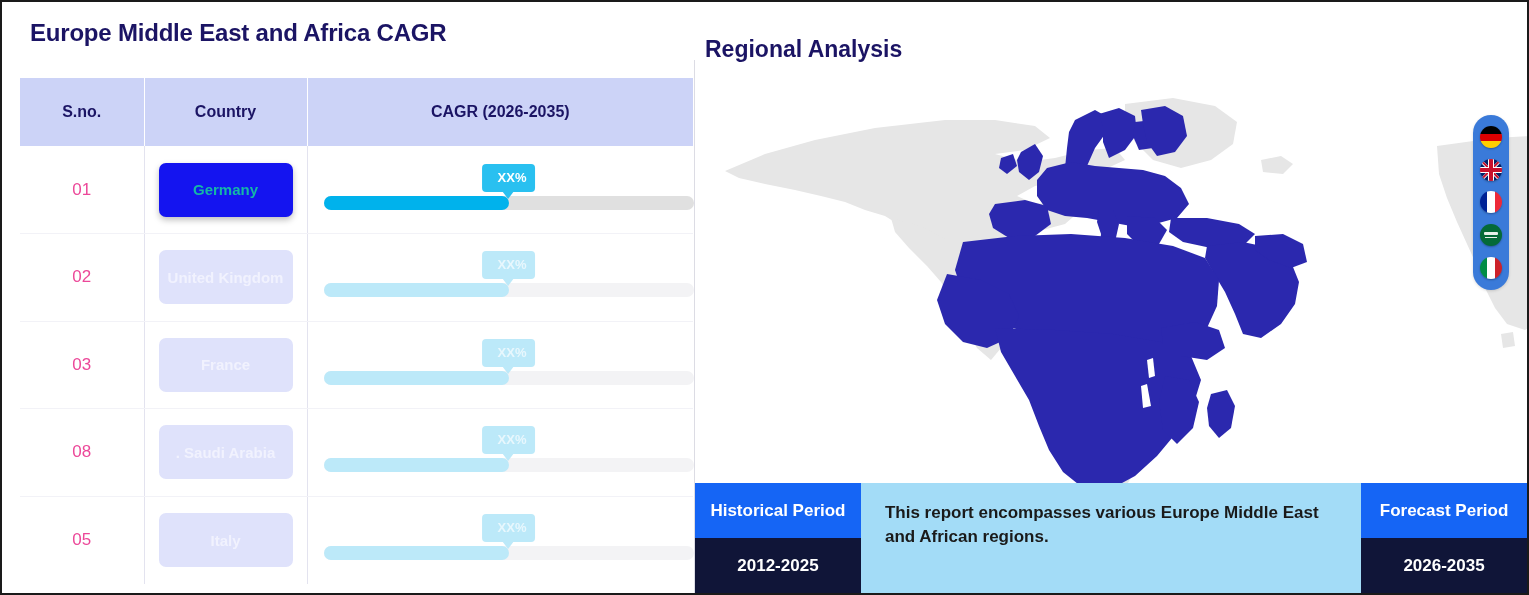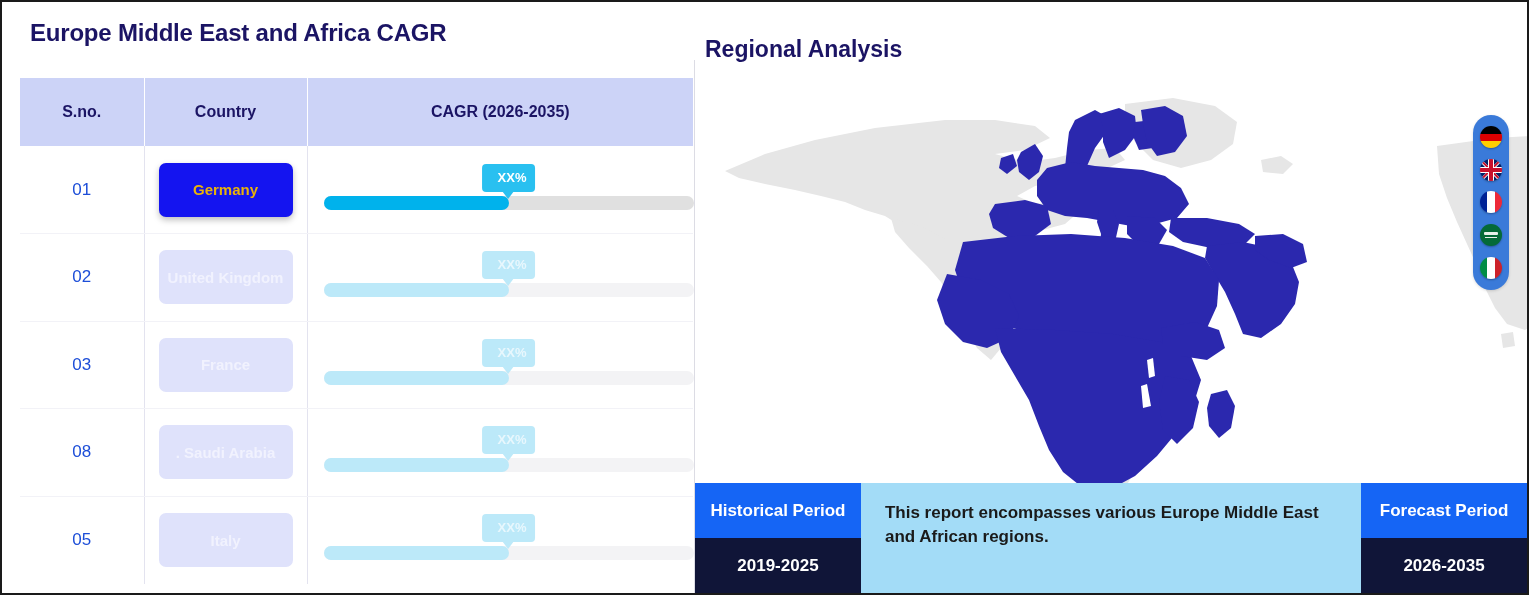--- a/index.html
+++ b/index.html
@@ -61,33 +61,33 @@
     border-bottom: 1px solid #f2f2f7;
     vertical-align: middle;
     background: #ffffff;
   }
   #cagr-table tbody td:last-child { border-right: none; }
   #cagr-table tbody tr:last-child td { border-bottom: none; }
 
   .sno-cell {
     text-align: center;
     font-size: 17px;
-    color: #1d4ed8;
+    color: #ec4899;
     font-weight: 500;
   }
 
   .country-cell { text-align: center; }
   .country-pill {
     display: inline-flex;
     align-items: center; justify-content: center;
     width: 134px; height: 54px;
     border-radius: 7px;
     font-size: 15px;
     font-weight: 600;
-    color: #eab308;
+    color: #14b8a6;
   }
   .country-pill.active {
     background: #1414f0;
     box-shadow: 0 3px 6px rgba(0,0,0,0.25);
   }
   .country-pill.muted {
     background: #dfe2fb;
     color: #f1f2fe;
   }
 
@@ -443,21 +443,21 @@
         <div class="fl-col" style="left:0;width:33.34%;background:#008c45;"></div>
         <div class="fl-col" style="left:33.34%;width:33.33%;background:#ffffff;"></div>
         <div class="fl-col" style="left:66.67%;width:33.33%;background:#cd212a;"></div>
       </div>
     </div>
   </div>
 
   <div id="bottom-bar">
     <div class="period-block">
       <div class="period-label">Historical Period</div>
-      <div class="period-years">2019-2025</div>
+      <div class="period-years">2012-2025</div>
     </div>
     <div id="report-note">This report encompasses various Europe Middle East and African regions.</div>
     <div class="period-block">
       <div class="period-label">Forecast Period</div>
       <div class="period-years">2026-2035</div>
     </div>
   </div>
 
 </div>
 

